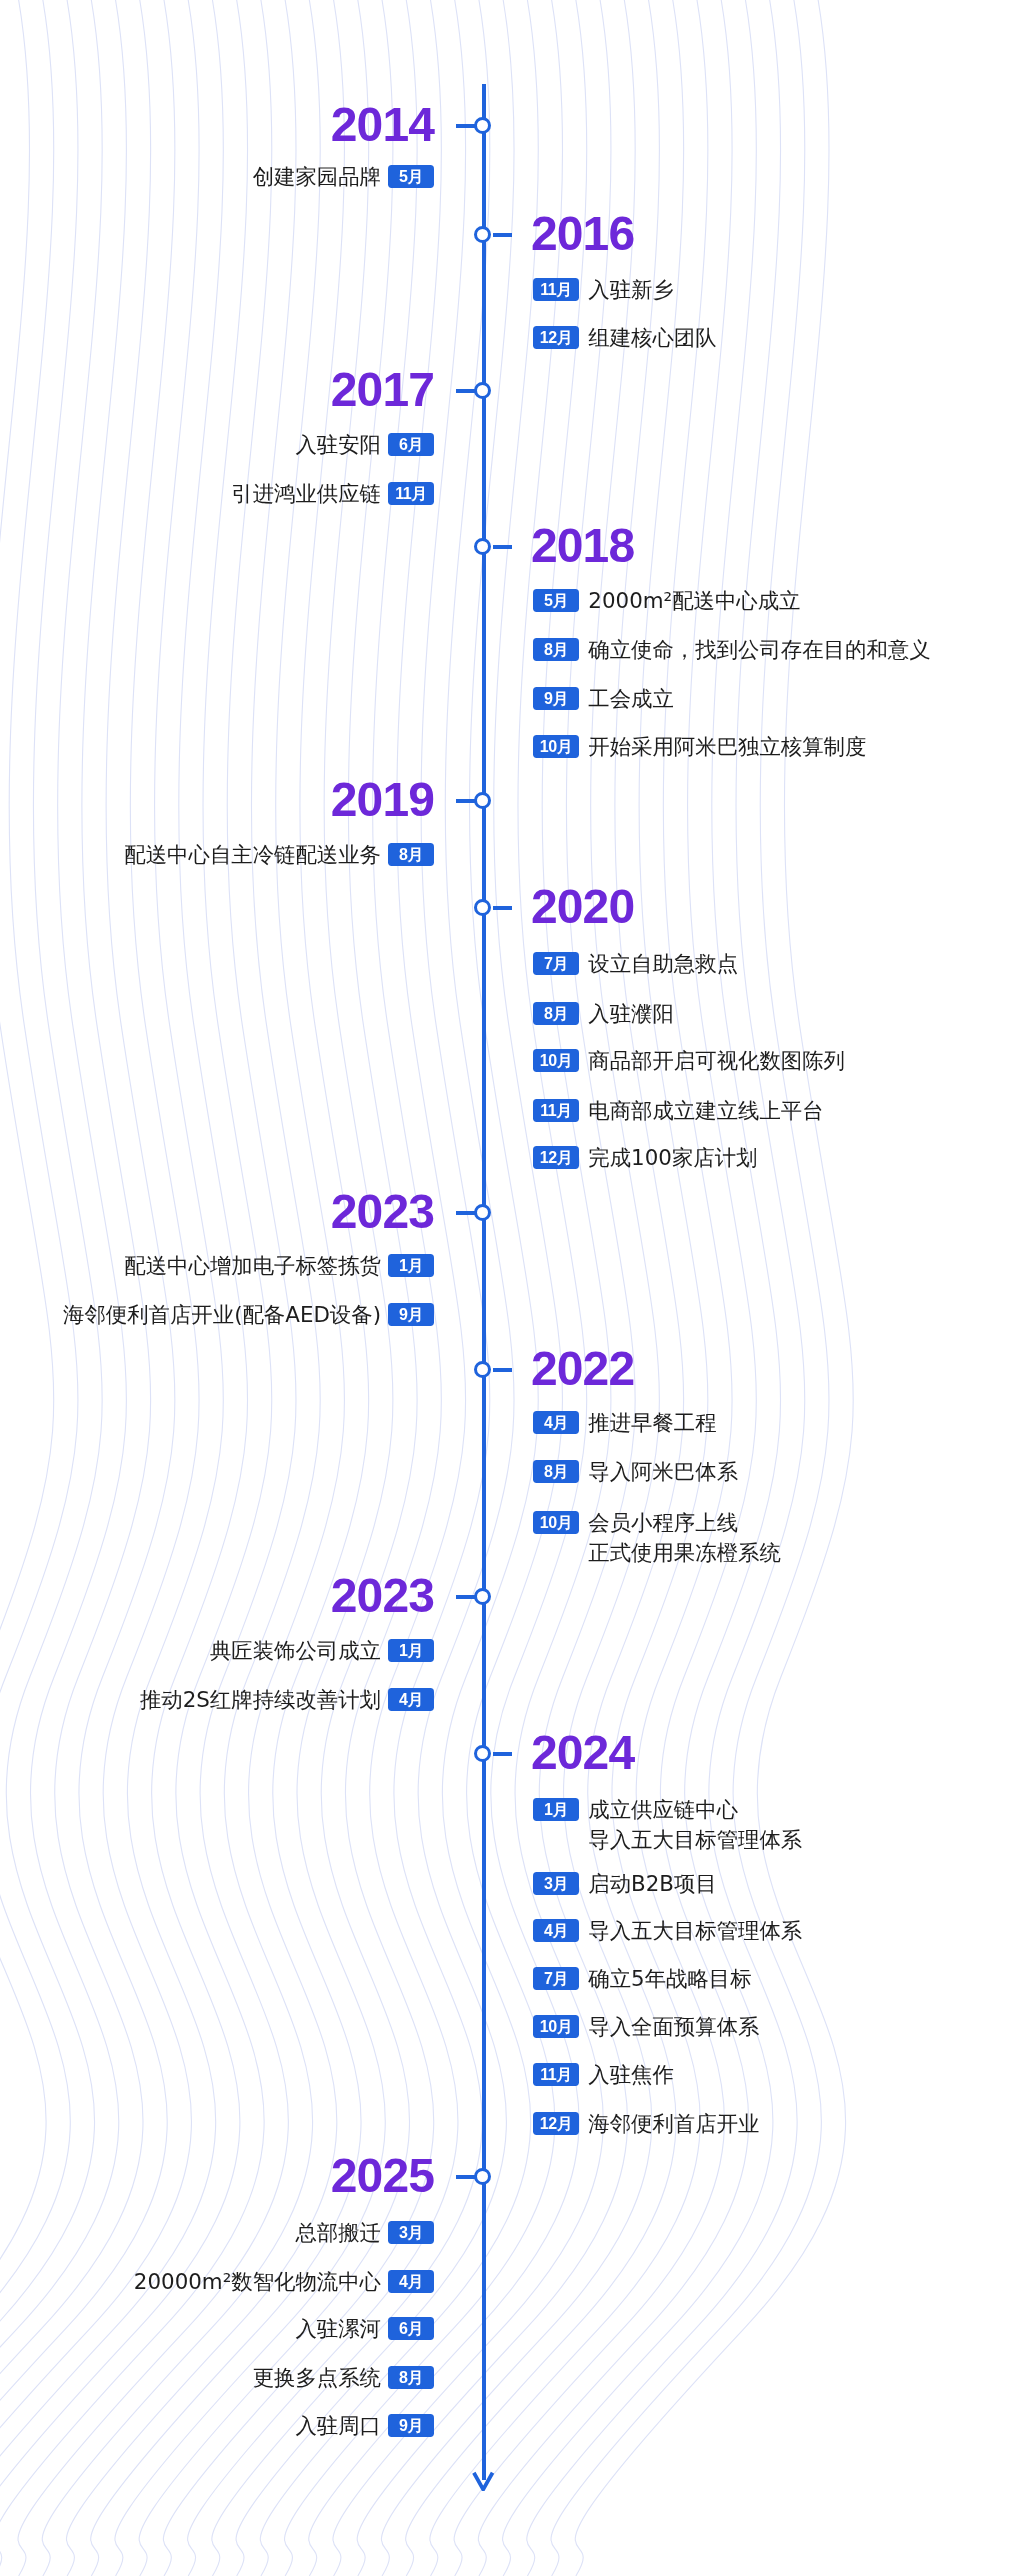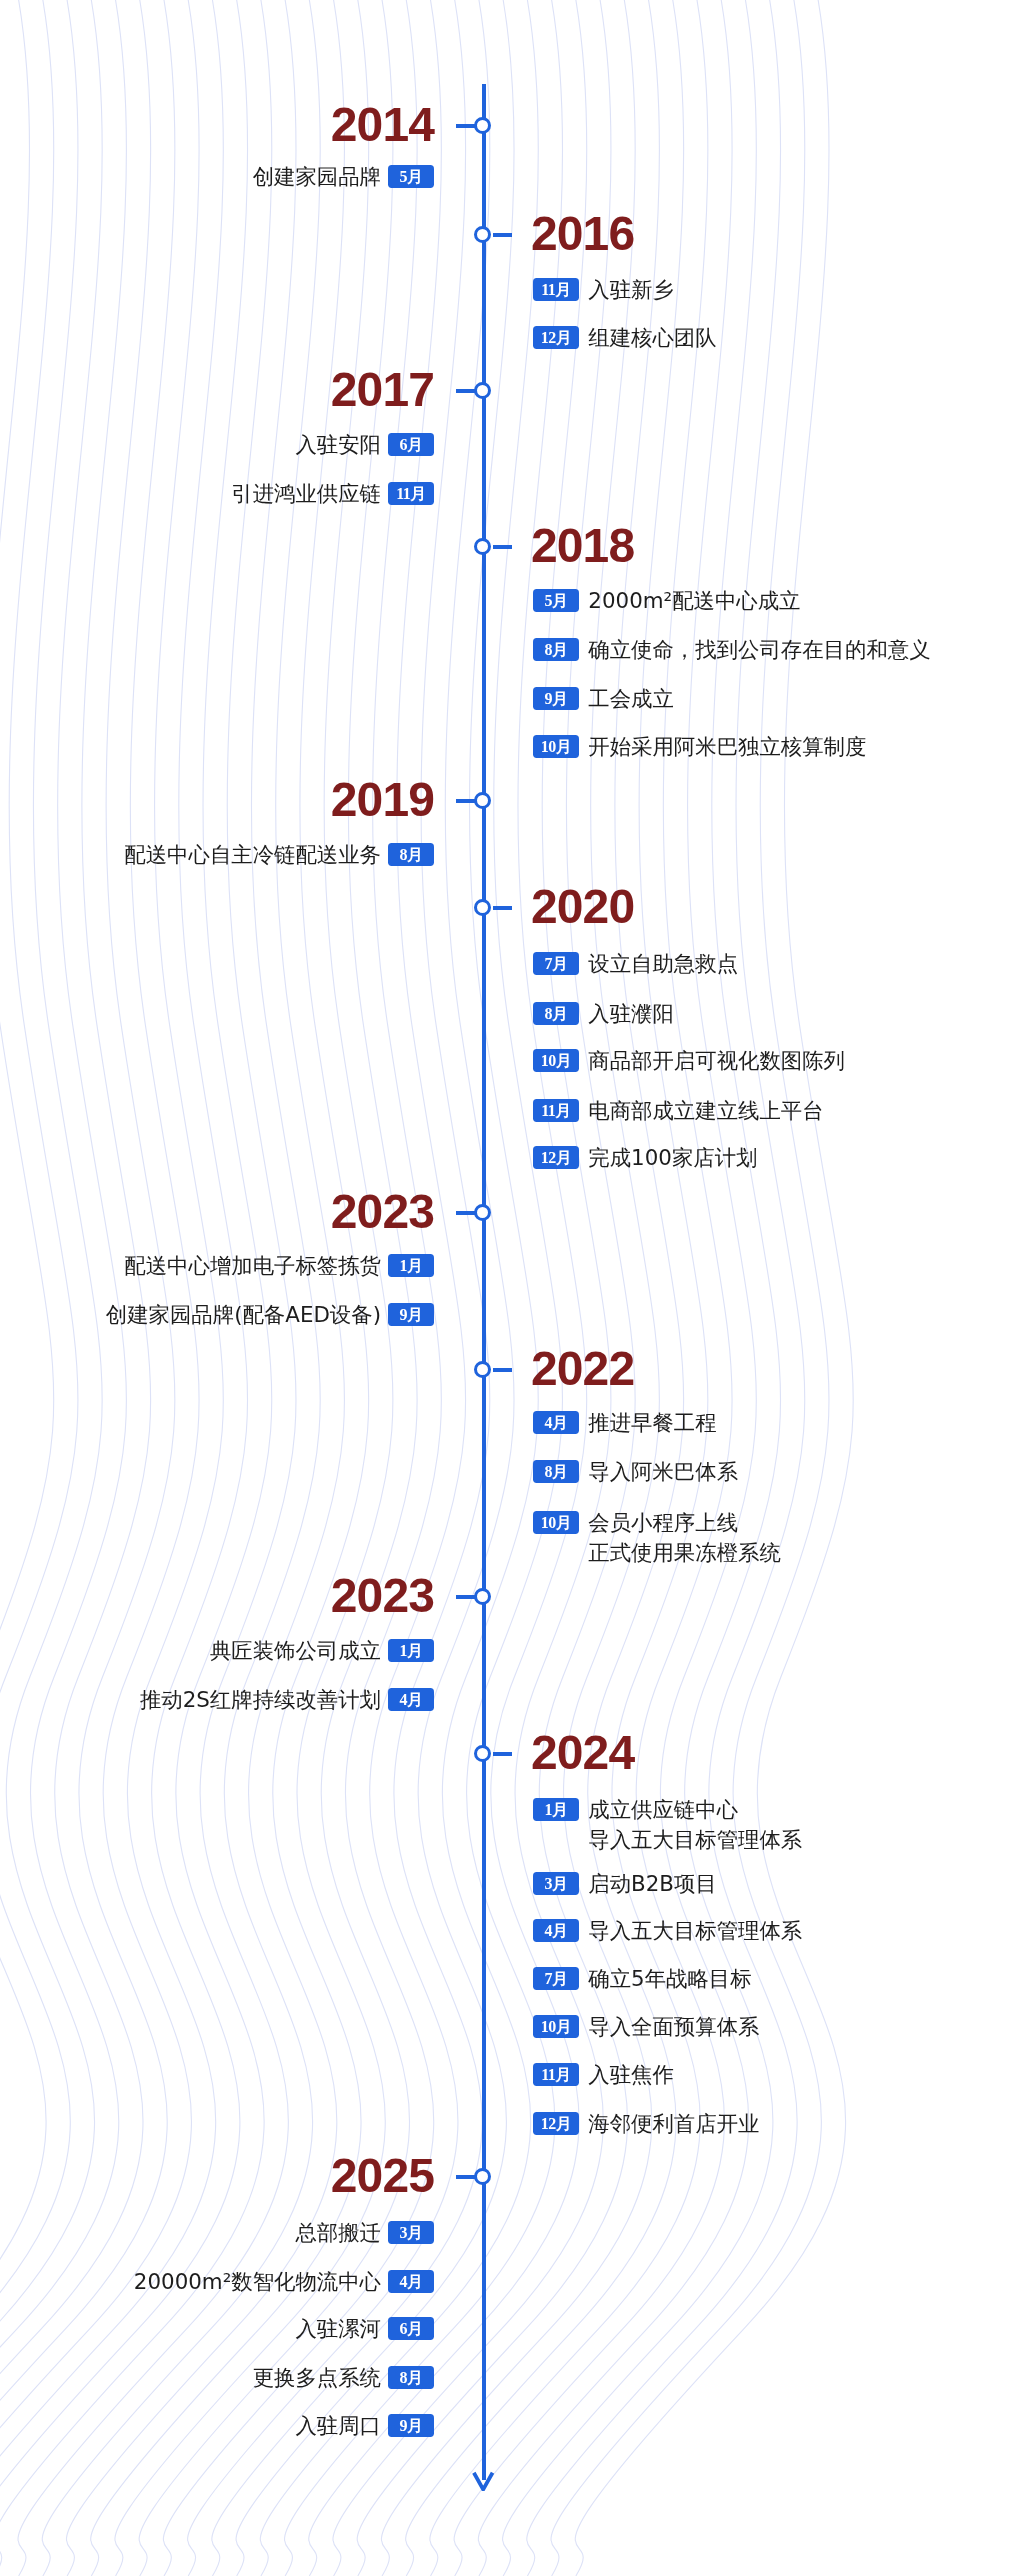--- a/index.html
+++ b/index.html
@@ -14,30 +14,30 @@
   .node { position: absolute; z-index: 3; width: 1025px; height: 0; left: 0; }
   .dot {
     position: absolute; left: 474px; top: -9.3px; width: 11.2px; height: 11.2px;
     border: 3.7px solid #1f63dc; border-radius: 50%; background: #fff; box-sizing: content-box;
   }
   .tick { position: absolute; top: -1.9px; height: 3.7px; background: #1f63dc; width: 18.6px; }
   .tick.left { left: 456px; }
   .tick.right { left: 493px; }
   .year {
     position: absolute; top: -29px; font-family: "Liberation Sans", sans-serif; font-weight: bold;
-    font-size: 48px; line-height: 56px; color: #7f1d1d; letter-spacing: -0.9px;
+    font-size: 48px; line-height: 56px; color: #6d28d9; letter-spacing: -0.9px;
   }
   .year.left { right: 591px; text-align: right; }
   .year.right { left: 531px; }
   .item { position: absolute; z-index: 3; display: flex; align-items: flex-start; }
   .item.left { right: 591px; flex-direction: row; }
   .item.right { left: 533px; flex-direction: row; }
   .badge {
     width: 46px; height: 23px; border-radius: 3.7px; background: #1f63dc; color: #fff;
-    font-family: Liberation Serif, serif; font-weight: bold; font-size: 16px; line-height: 23px;
+    font-family: Liberation Sans, sans-serif; font-weight: bold; font-size: 16px; line-height: 23px;
     text-align: center; flex: 0 0 auto; letter-spacing: -0.5px; margin-top: 2.8px;
   }
   .text {
     font-size: 21.4px; line-height: 30px; color: #1d1d1d; white-space: nowrap;
   }
   .item.left .text { margin-right: 7px; text-align: right; }
   .item.right .text { margin-left: 9.3px; }
 </style>
 </head>
 <body>
@@ -185,21 +185,21 @@
 <div class="node" style="top:1213px">
   <div class="tick left"></div>
   <div class="dot"></div>
   <div class="year left">2023</div>
 </div>
 <div class="item left" style="top:1251px">
   <span class="text">配送中心增加电子标签拣货</span>
   <span class="badge">1月</span>
 </div>
 <div class="item left" style="top:1300px">
-  <span class="text">创建家园品牌(配备AED设备)</span>
+  <span class="text">海邻便利首店开业(配备AED设备)</span>
   <span class="badge">9月</span>
 </div>
 
 <div class="node" style="top:1370px">
   <div class="tick right"></div>
   <div class="dot"></div>
   <div class="year right">2022</div>
 </div>
 <div class="item right" style="top:1408px">
   <span class="badge">4月</span>

